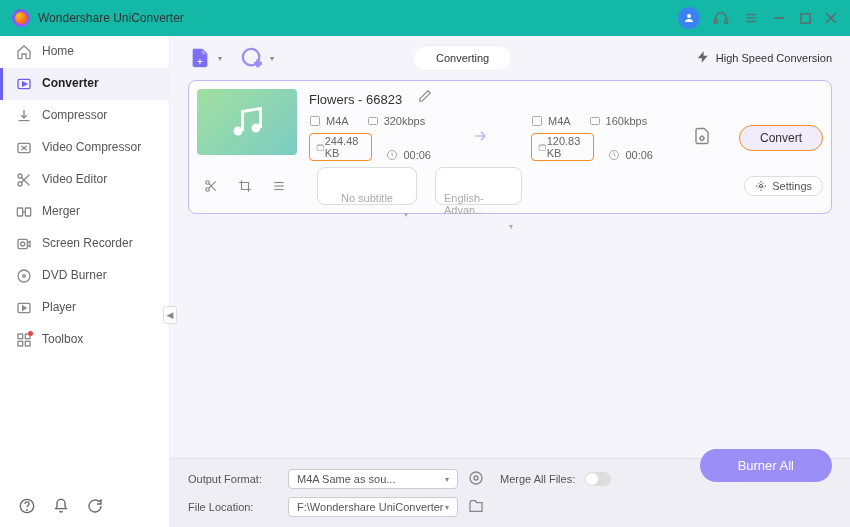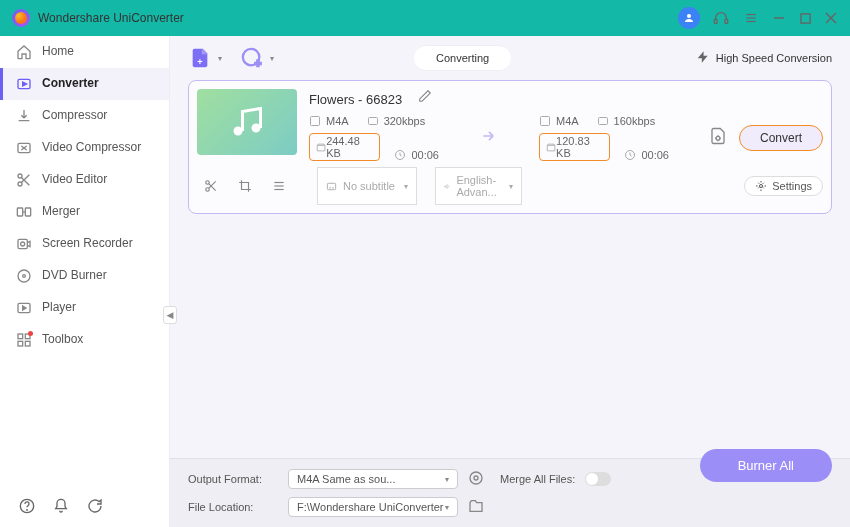--- a/index.html
+++ b/index.html
@@ -40,27 +40,27 @@
 .file-info { flex: 1; }
 .file-title-row { display: flex; align-items: flex-end; gap: 16px; margin-bottom: 8px; }
 .file-title { font-size: 13px; color: #333; }
 .edit-icon { color: #888; cursor: pointer; }
 .meta-row { display: flex; align-items: center; gap: 40px; }
 .meta-col { display: flex; flex-direction: column; gap: 6px; }
 .meta-item { display: flex; align-items: flex-end; gap: 5px; font-size: 11px; color: #666; }
 .meta-item svg { color: #aaa; }
 .size-badge { border: 1.5px solid #f28c28; border-radius: 4px; padding: 1px 6px; font-size: 11px; color: #666; display: flex; align-items: center; gap: 0; }
 .arrow-conv { color: #c5b9f5; margin: 0 0px; align-self: center; }
-.file-right { display: flex; align-items: center; gap: 12px; margin-left: auto; }
+.file-right { display: flex; align-items: center; gap: 28px; margin-left: auto; }
 .gear-doc { color: #888; cursor: pointer; }
 .convert-btn { border: 1.5px solid #f28c28; background: #f0ecfb; color: #333; font-size: 12px; padding: 5px 20px; border-radius: 14px; cursor: pointer; }
 
 .file-tools { display: flex; align-items: center; gap: 18px; margin-top: 6px; padding-left: 6px; }
 .mini-tool { width: 16px; height: 16px; color: #888; cursor: pointer; display: flex; align-items: center; justify-content: center; }
-.dropdown { border: 1px solid #ddd; background: #fff; border-radius: 0; font-size: 11px; color: #aaa; padding: 18px 8px; display: flex; align-items: center; gap: 6px; cursor: pointer; height: 22px; }
+.dropdown { border: 1px solid #ddd; background: #fff; border-radius: 8px; font-size: 11px; color: #aaa; padding: 18px 8px; display: flex; align-items: center; gap: 6px; cursor: pointer; height: 22px; flex-direction: column; }
 .dropdown .caret { margin-left: auto; font-size: 8px; }
 .settings-btn { border: 1px solid #ddd; background: #fff; border-radius: 12px; font-size: 11px; color: #555; padding: 3px 10px; display: flex; align-items: center; gap: 5px; cursor: pointer; margin-left: auto; }
 
 .bottom-bar { background: #efeef4; padding: 10px 18px; display: flex; flex-direction: column; gap: 8px; border-top: 1px solid #e2e0ea; }
 .bottom-row { display: flex; align-items: center; gap: 10px; font-size: 11px; color: #555; }
 .bottom-label { width: 90px; }
 .bottom-select { border: 1px solid #ccc; background: #fff; border-radius: 4px; padding: 3px 8px; width: 170px; display: flex; align-items: center; font-size: 11px; color: #555; cursor: pointer; }
 .bottom-select .caret { margin-left: auto; font-size: 8px; color: #888; }
 .bottom-icon { color: #888; cursor: pointer; }
 .merge-label { margin-left: 6px; }

